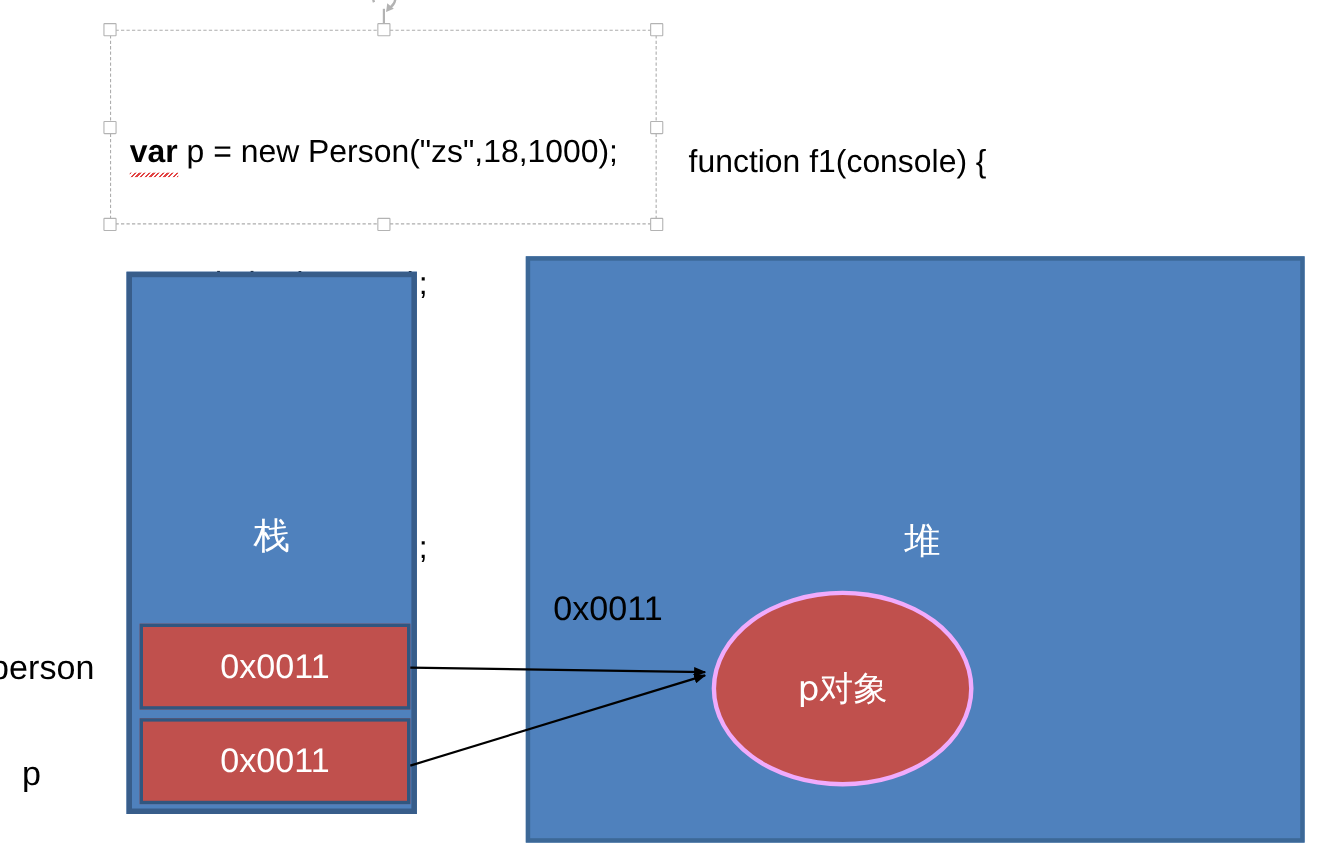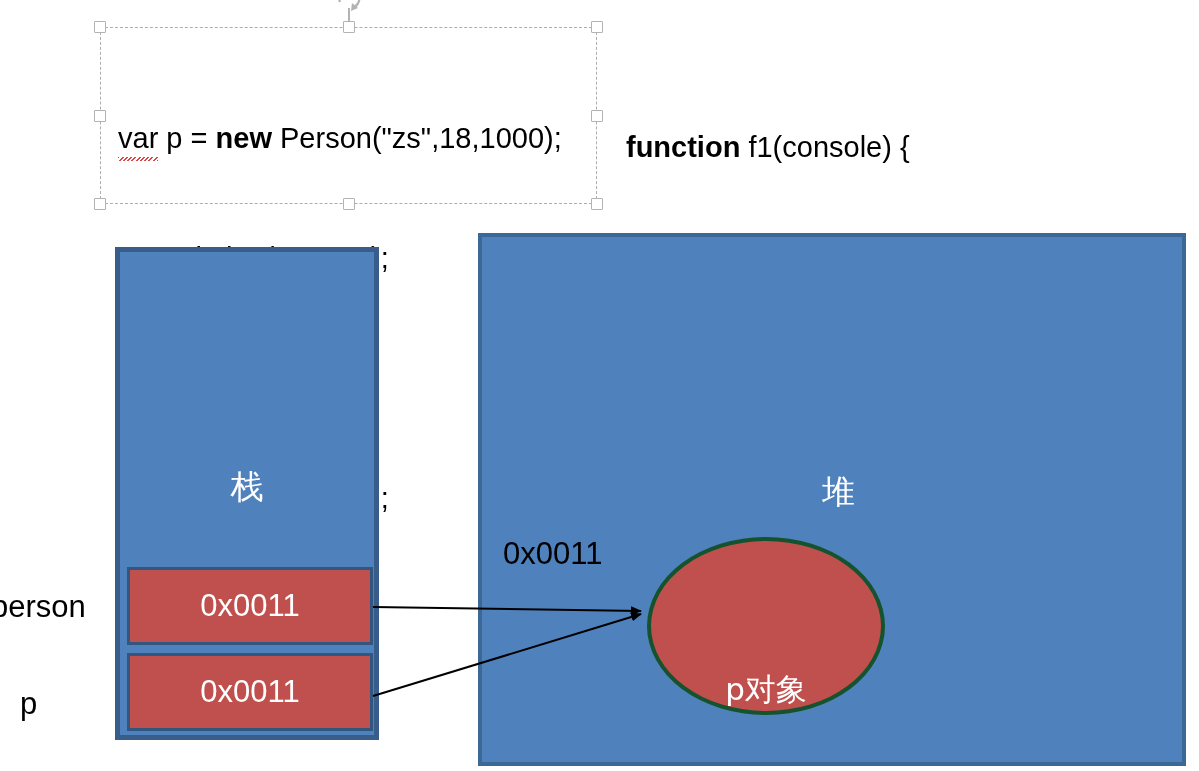--- a/index.html
+++ b/index.html
@@ -28,23 +28,23 @@
   
   .code-block {
     position: absolute;
     font-family: "Liberation Sans", "DejaVu Sans", sans-serif;
     font-size: 29px;
     line-height: 40px;
     color: #000000;
     white-space: pre;
   }
   .code-line { display: block; white-space: pre; }
-  .kw { font-weight: bold; }
+  .kw { font-weight: normal; }
   .kw-misspell {
-    font-weight: normal;
+    font-weight: bold;
     position: relative;
     display: inline-block;
   }
   .kw-misspell::after {
     content: "";
     position: absolute;
     left: 0;
     right: 0;
     bottom: -3px;
     height: 4px;
@@ -190,24 +190,24 @@
   }
 
   #heap-object {
     position: absolute;
     left: 165px;
     top: 300px;
     width: 238px;
     height: 178px;
     border-radius: 50%;
     background: #C0504D;
-    border: 4px solid #14532d;
+    border: 4px solid #f0abfc;
     box-sizing: border-box;
     display: flex;
-    align-items: flex-end;
+    align-items: center;
     justify-content: center;
     color: #ffffff;
     font-size: 31px;
     font-family: "DejaVu Sans", "Liberation Sans", sans-serif;
   }
 
   #arrows-layer {
     position: absolute;
     left: 0; top: 0;
     width: 1199px;

